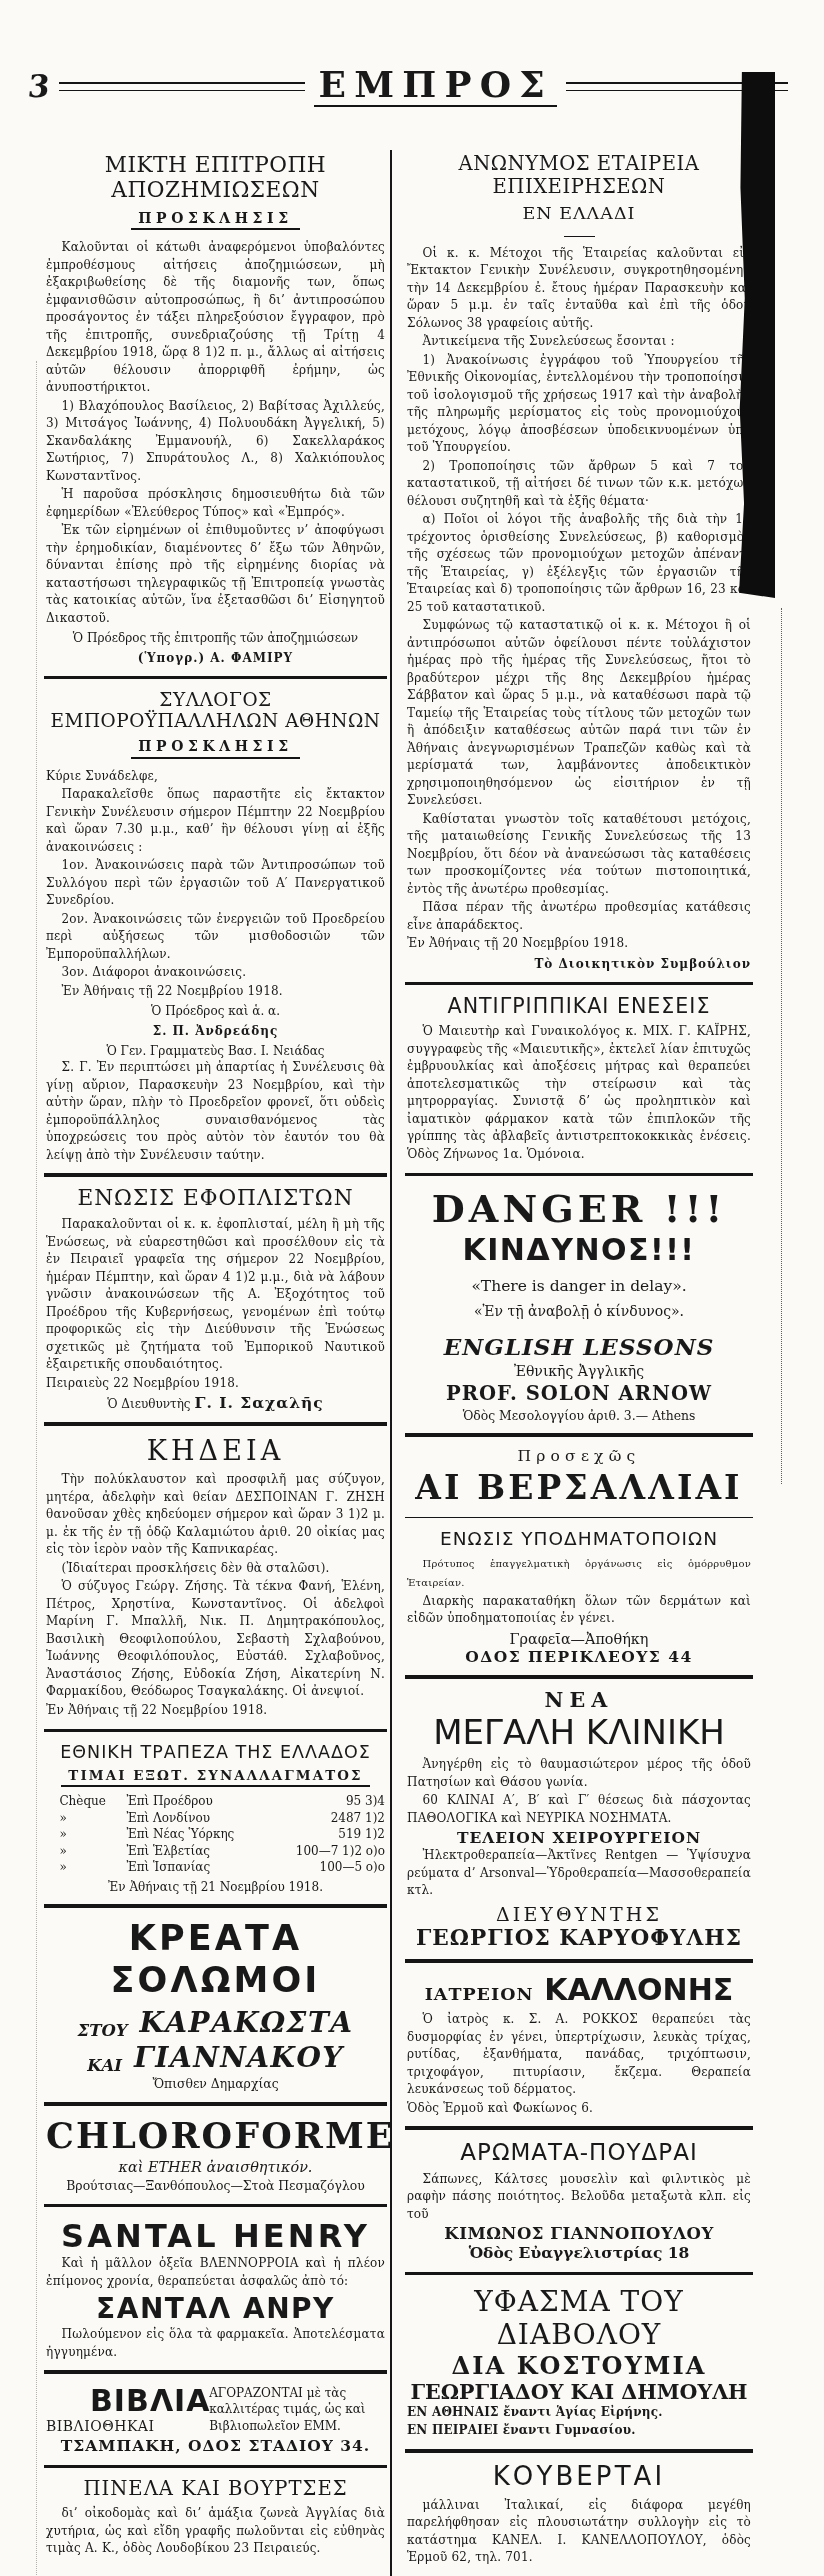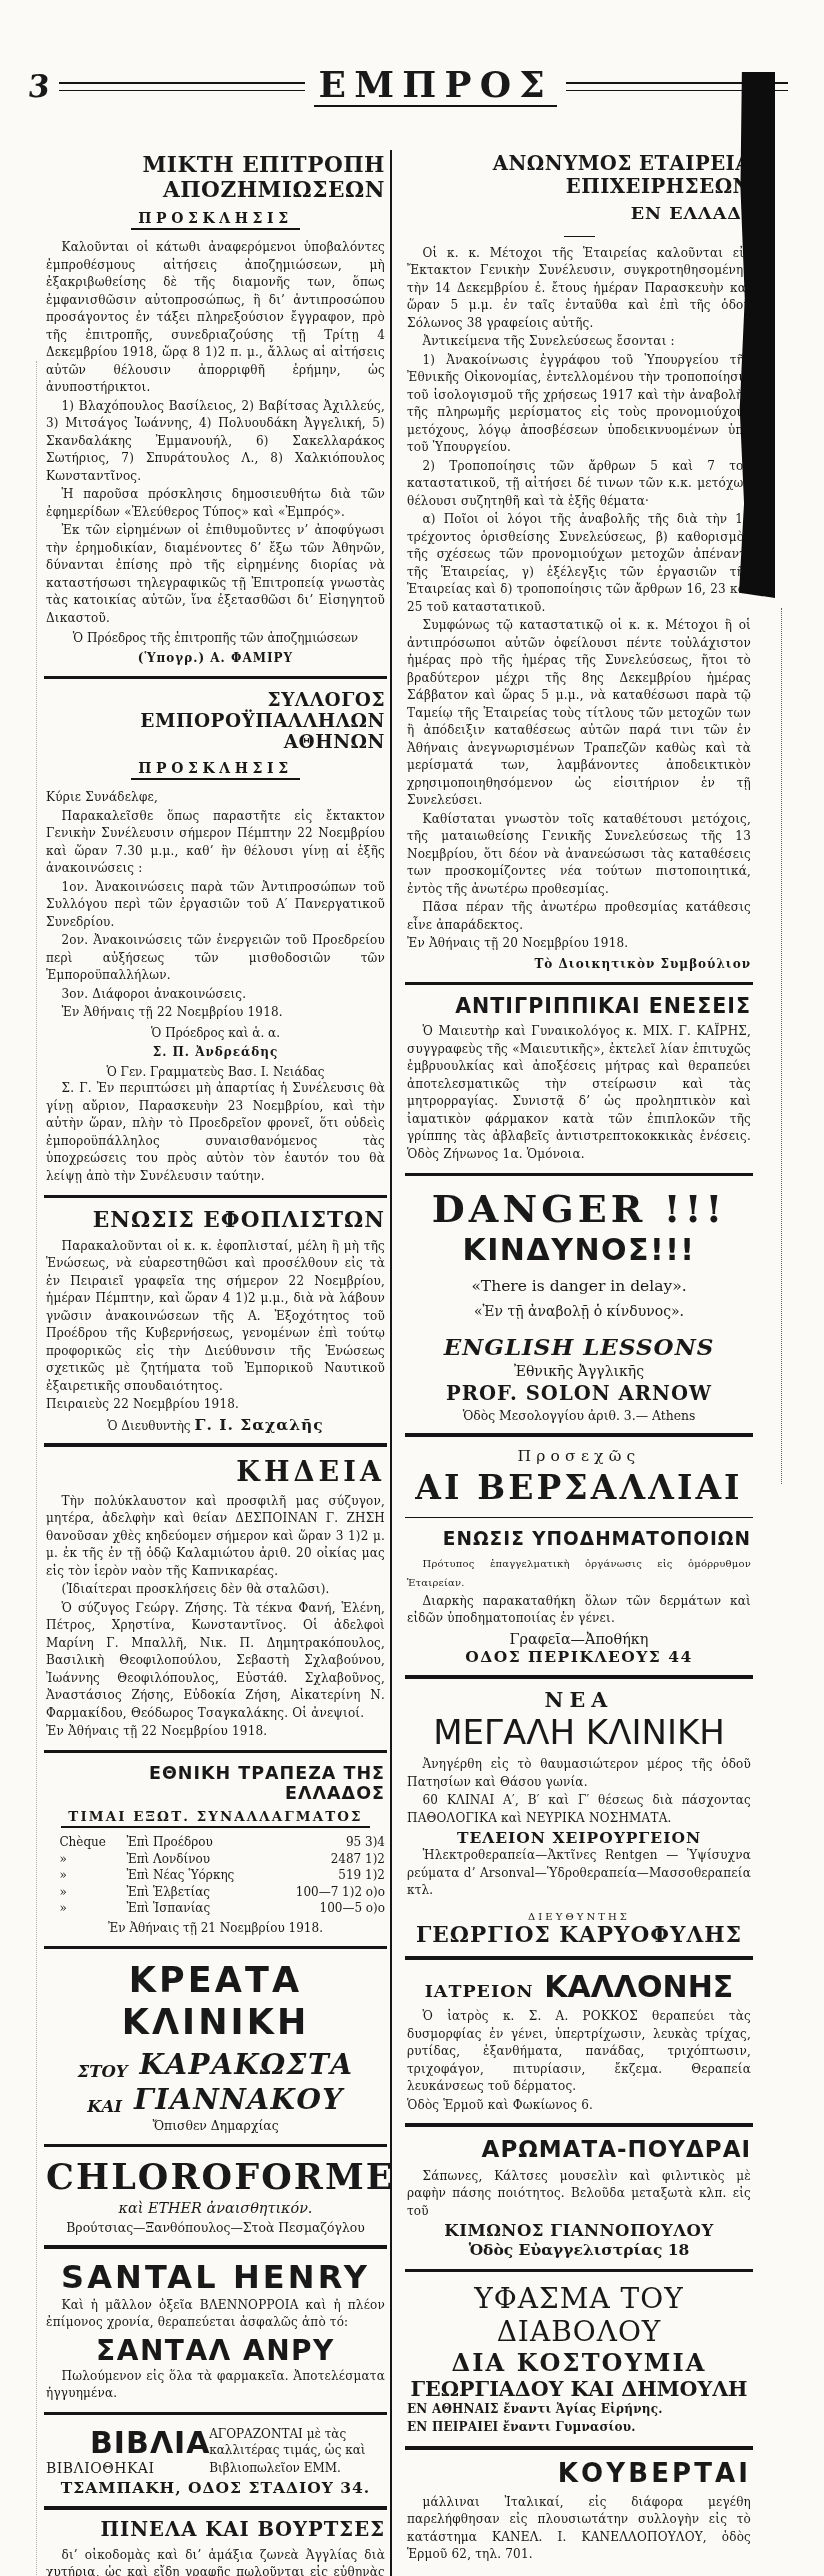--- a/index.html
+++ b/index.html
@@ -26,21 +26,21 @@
   .band-right{position:absolute;left:739px;top:72px;width:36px;height:526px;background:#0d0d0d;z-index:4;
     clip-path:polygon(8% 0,100% 0,100% 100%,0 99%,14% 82%,2% 64%,16% 43%,4% 22%);}
   .edge-dots-right{position:absolute;left:781px;top:608px;height:876px;width:0;border-left:1.5px dotted rgba(10,10,10,.65);}
   .edge-dots-left{position:absolute;left:36px;top:361px;height:2318px;width:0;border-left:1px dotted rgba(10,10,10,.30);}
   .divider{position:absolute;left:390px;top:150px;width:1.5px;height:3055px;background:#171717;}
   
   .col{position:absolute;top:150px;}
   .col-left{left:46px;width:339px;}
   .col-right{left:407px;width:344px;}
   
-  .h1{font-size:21.6px;font-weight:bold;text-align:right;letter-spacing:1px;line-height:1.15;margin:3.1px 0 5.2px;}
+  .h1{font-size:21.6px;font-weight:normal;text-align:center;letter-spacing:1px;line-height:1.15;margin:3.1px 0 5.2px;}
   .h1.cond{letter-spacing:0.5px;}
   .subhead{text-align:center;margin:7.2px 0 9.3px;}
   .subhead span{display:inline-block;font-size:14px;font-weight:bold;letter-spacing:4.6px;
     border-bottom:2.1px double #141414;padding:0 7.2px 2.1px;}
   .body p{font-size:12px;line-height:17.5px;letter-spacing:0.2px;text-align:justify;
     text-indent:15.5px;margin:0 0 1px;}
   .body p.noind{text-indent:0;}
   .sig-line{font-size:12px;line-height:16.5px;text-align:center;margin-top:3.1px;}
   .sig-strong{font-weight:bold;letter-spacing:1px;}
   .cut{height:3.6px;background:#151515;margin:9.3px -2.1px;}
@@ -178,21 +178,21 @@
         <span class="bank-rate">100—5 ο)ο</span>
       </div>
     </div>
     <div class="sig-line">Ἐν Ἀθήναις τῇ 21 Νοεμβρίου 1918.</div>
   </div>
 
   <div class="cut"></div>
 
   <div class="ad">
     <div class="giant sans">ΚΡΕΑΤΑ</div>
-    <div class="giant sans">ΚΛΙΝΙΚΗ</div>
+    <div class="giant sans">ΣΟΛΩΜΟΙ</div>
     <div class="mt8">
       <span class="inline-pre ital">ΣΤΟΥ</span>
       <span class="big ital">ΚΑΡΑΚΩΣΤΑ</span>
     </div>
     <div>
       <span class="inline-pre ital">ΚΑΙ</span>
       <span class="big ital">ΓΙΑΝΝΑΚΟΥ</span>
     </div>
     <div class="small">Ὄπισθεν Δημαρχίας</div>
   </div>
@@ -313,21 +313,21 @@
     <div class="center" style="font-size:20.6px;font-weight:bold;letter-spacing:6.2px">ΝΕΑ</div>
     <div class="center giant sans" style="font-size:34px">ΜΕΓΑΛΗ ΚΛΙΝΙΚΗ</div>
     <div class="body mt8">
       <p>Ἀνηγέρθη εἰς τὸ θαυμασιώτερον μέρος τῆς ὁδοῦ Πατησίων καὶ Θάσου γωνία.</p>
       <p>60 ΚΛΙΝΑΙ Α′, Β′ καὶ Γ′ θέσεως διὰ πάσχοντας ΠΑΘΟΛΟΓΙΚΑ καὶ ΝΕΥΡΙΚΑ ΝΟΣΗΜΑΤΑ.</p>
     </div>
     <div class="center" style="font-size:15.5px;font-weight:bold;letter-spacing:1px">ΤΕΛΕΙΟΝ ΧΕΙΡΟΥΡΓΕΙΟΝ</div>
     <div class="body">
       <p>Ἠλεκτροθεραπεία—Ἀκτῖνες Rentgen — Ὑψίσυχνα ρεύματα d’ Arsonval—Ὑδροθεραπεία—Μασσοθεραπεία κτλ.</p>
     </div>
-    <div class="center" style="font-size:10px;letter-spacing:3.1px;margin-top:11px">ΔΙΕΥΘΥΝΤΗΣ</div>
+    <div class="center" style="font-size:19px;letter-spacing:3.1px;margin-top:3px">ΔΙΕΥΘΥΝΤΗΣ</div>
     <div class="center" style="font-size:21.6px;font-weight:bold;letter-spacing:1px">ΓΕΩΡΓΙΟΣ ΚΑΡΥΟΦΥΛΗΣ</div>
   </div>
 
   <div class="cut"></div>
 
   <div>
     <div class="center">
       <span style="font-size:17.5px;font-weight:bold;letter-spacing:1px;margin-right:8.2px">ΙΑΤΡΕΙΟΝ</span>
       <span class="sans" style="font-size:30px;font-weight:bold">ΚΑΛΛΟΝΗΣ</span>
     </div>

